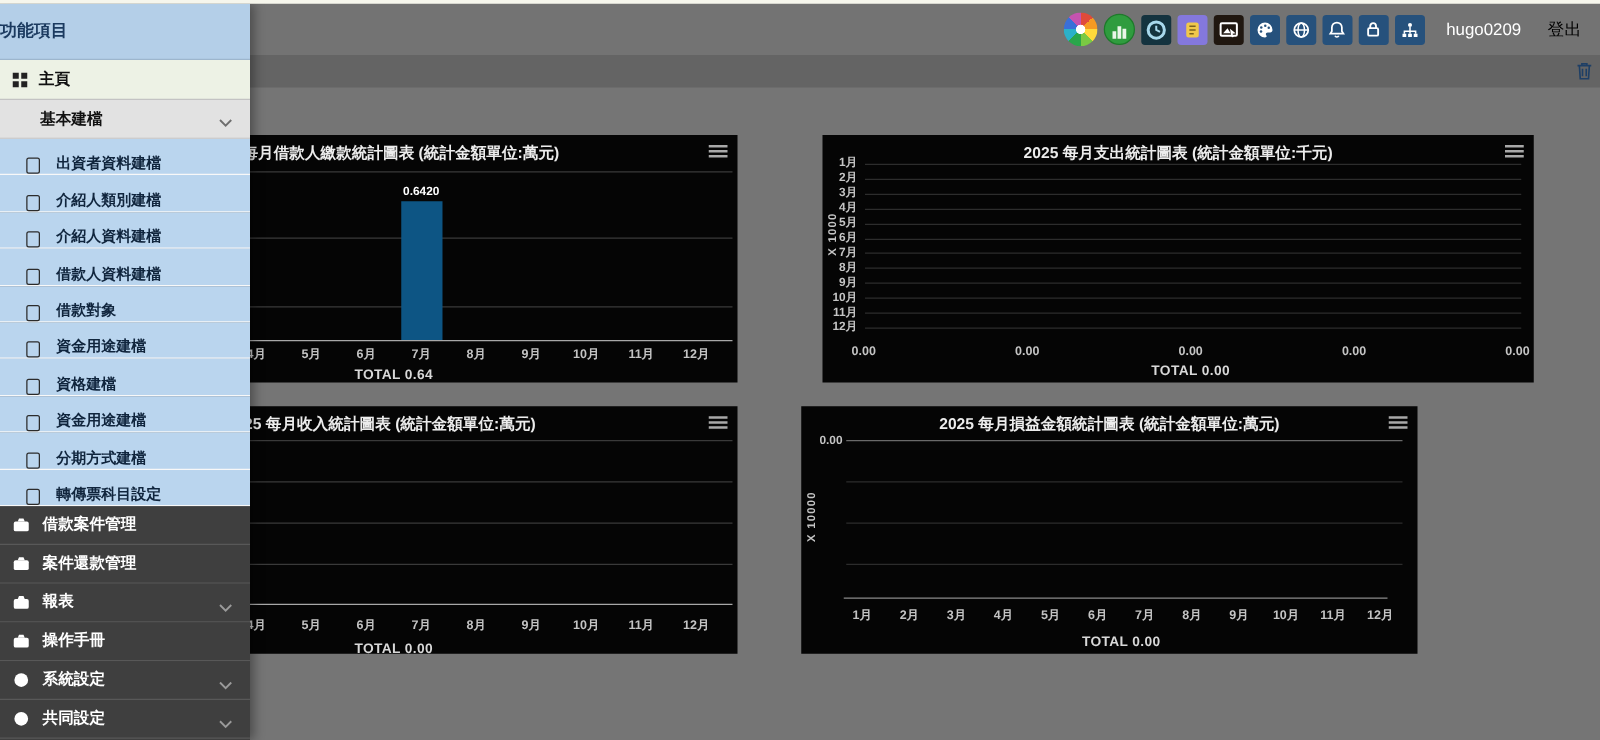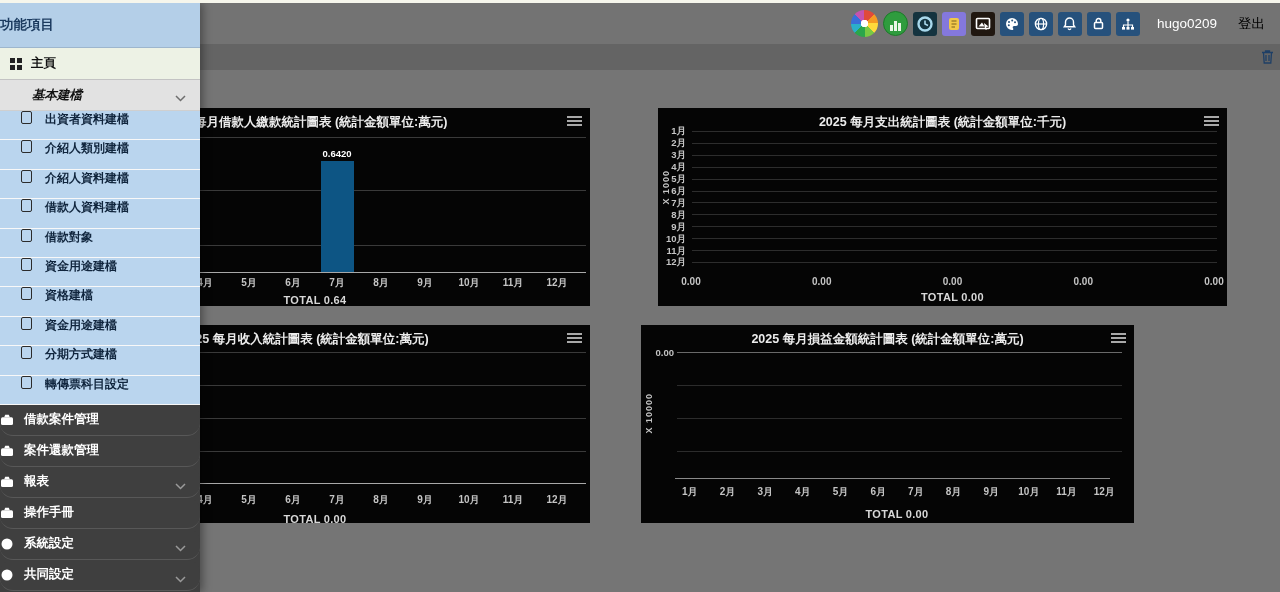--- a/index.html
+++ b/index.html
@@ -56,27 +56,27 @@
   .c2-xlab span:nth-child(5){left:100%;}
   
   .ytick{position:absolute;left:8px;top:22px;width:25px;text-align:right;color:#c4c4c4;font-weight:bold;font-size:9.5px;}
   
   .sidebar{position:absolute;left:0;top:3px;width:200px;height:589px;z-index:10;background:#3f3f3f;box-shadow:3px 0 8px rgba(0,0,0,.35);}
   .sb-header{height:45px;background:#b4cfe8;display:flex;align-items:center;box-sizing:border-box;
     color:#1b3a5f;font-weight:bold;font-size:13.5px;border-bottom:1px solid #9db6cd;}
   .sb-home{height:32px;background:#edf2e5;display:flex;align-items:center;padding-left:10px;gap:9px;box-sizing:border-box;
     font-weight:bold;font-size:12.5px;color:#111;border-bottom:1px solid #c3c3c3;cursor:pointer;}
   .sb-group{height:31px;background:#e2e2e2;display:flex;align-items:center;padding-left:32px;box-sizing:border-box;position:relative;
-    font-weight:bold;font-size:12.5px;color:#111;border-bottom:1px solid #cfcfcf;cursor:pointer;font-style:italic;}
+    font-weight:bold;font-size:12.5px;color:#111;border-bottom:1px solid #cfcfcf;cursor:pointer;}
   .sb-group .chev{position:absolute;right:14px;top:11px;}
-  .sb-subitem{height:29.4px;background:#bad5ee;display:flex;align-items:flex-start;padding-left:21px;gap:13px;box-sizing:border-box;
+  .sb-subitem{height:29.4px;background:#bad5ee;display:flex;align-items:flex-end;padding-left:21px;gap:13px;box-sizing:border-box;
     font-weight:bold;font-size:12px;color:#10253d;border-bottom:1px solid #f8f8f8;cursor:pointer;}
   .sq-icon{width:9px;height:11px;border:1.6px solid #2b2b2b;border-radius:2px;flex:0 0 auto;}
-  .sb-dark-item{height:31px;background:#3f3f3f;display:flex;align-items:center;padding-left:0;gap:10px;box-sizing:border-box;position:relative;
-    font-weight:bold;font-size:12.5px;color:#ffffff;border-bottom:1px solid #585858;cursor:pointer;border-radius:13px;}
+  .sb-dark-item{height:31px;background:#3f3f3f;display:flex;align-items:center;padding-left:10px;gap:10px;box-sizing:border-box;position:relative;
+    font-weight:bold;font-size:12.5px;color:#ffffff;border-bottom:1px solid #585858;cursor:pointer;}
   .dk-icon{width:14px;display:flex;justify-content:center;flex:0 0 auto;}
   .dk-chev{position:absolute;right:14px;top:12px;}
 </style>
 </head>
 <body>
 
 <div class="topline"></div>
 
 <div class="topnav">
   <div class="colorwheel"></div>

